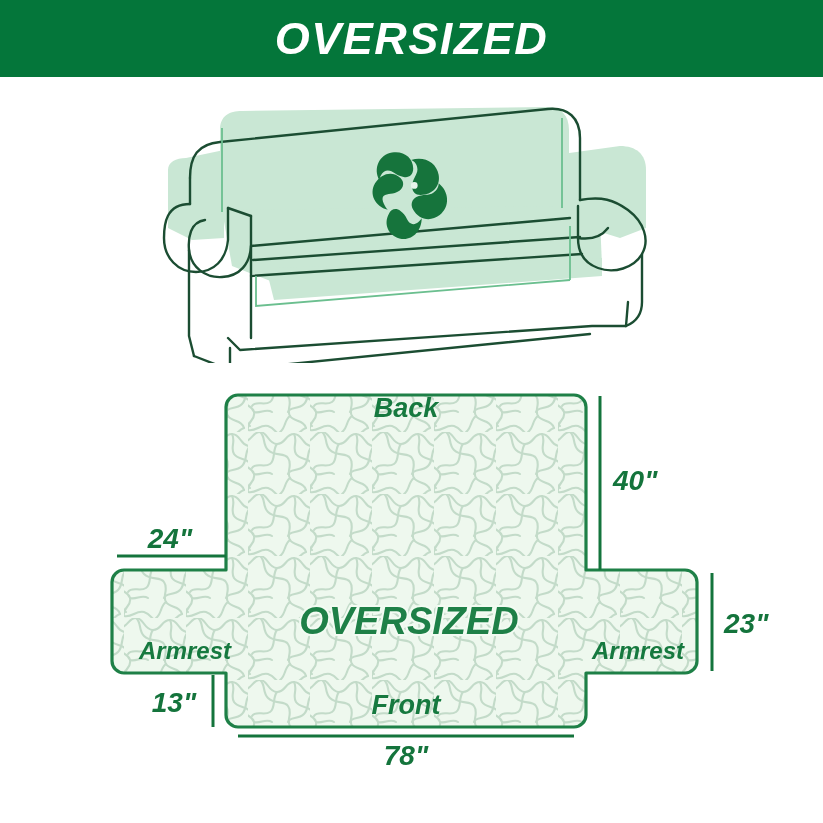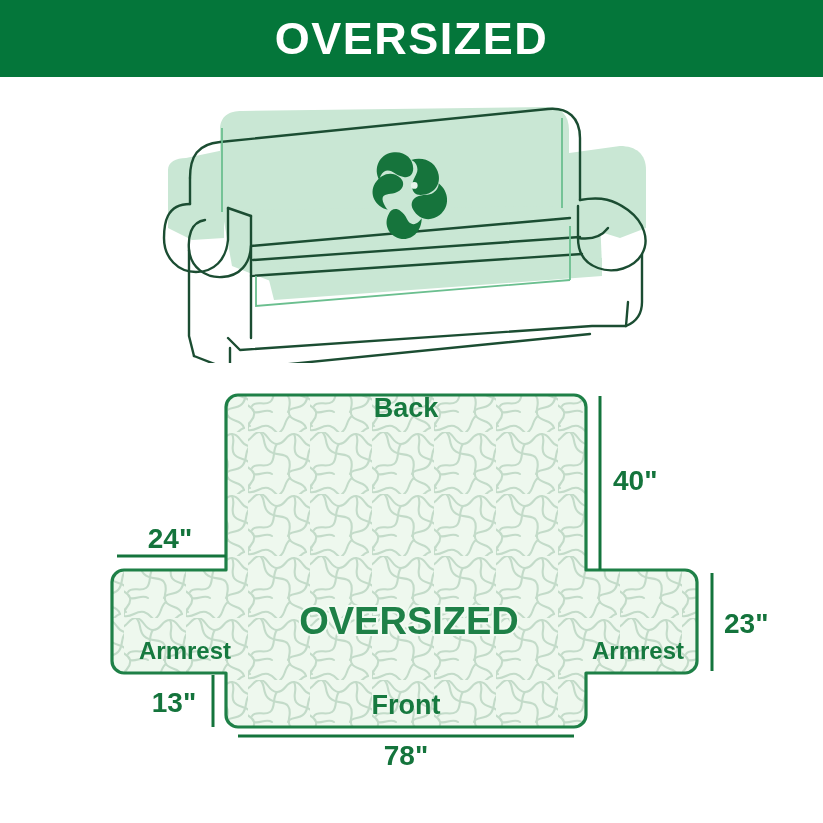--- a/index.html
+++ b/index.html
@@ -13,20 +13,21 @@
     height: 823px;
     overflow: hidden;
     font-family: "Liberation Sans", sans-serif;
     position: relative;
   }
   #page {
     position: relative;
     width: 823px;
     height: 582px;
     background: #ffffff;
+    font-style: italic;
   }
 
   
   #header-banner {
     position: absolute;
     left: 0;
     top: 0;
     width: 823px;
     height: 77px;
     background: #04763a;

